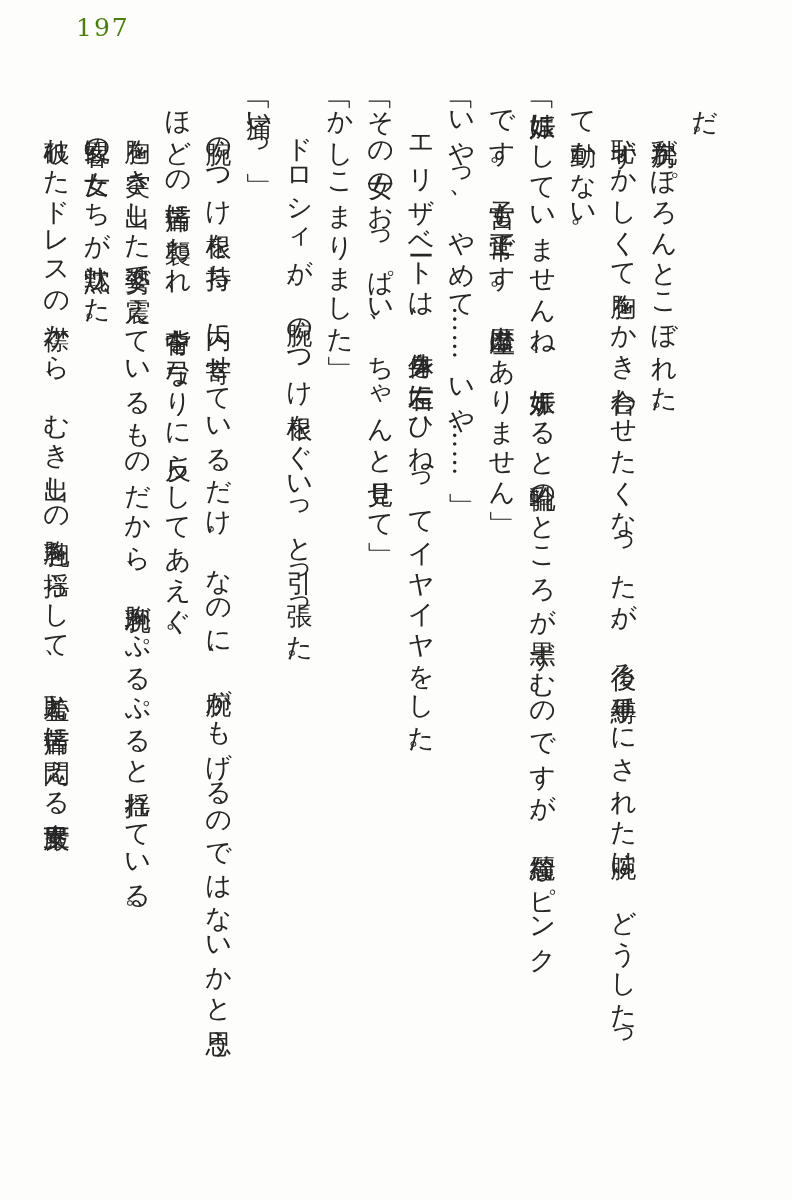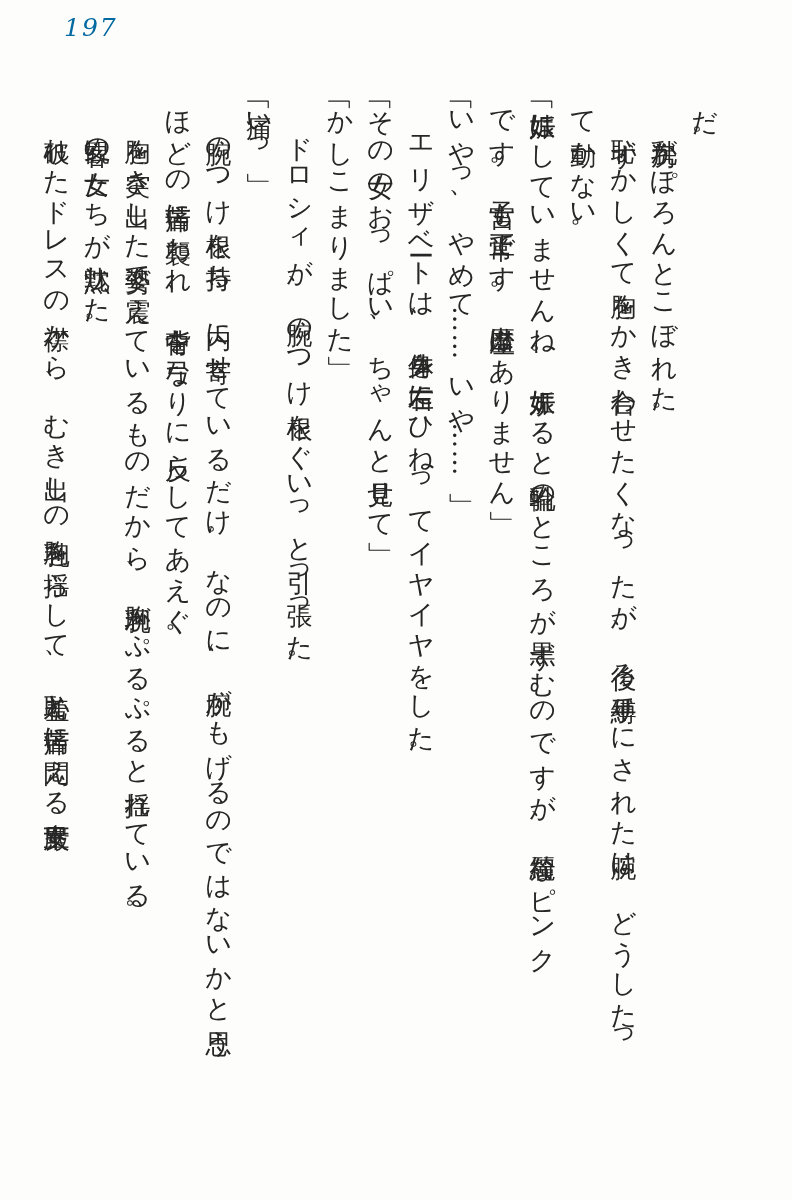--- a/index.html
+++ b/index.html
@@ -14,25 +14,24 @@
     background: #fdfdfb;
     font-family: "DejaVu Serif", "Liberation Serif", serif;
   }
   .page {
     position: absolute;
     inset: 0;
   }
   .page-number {
     position: absolute;
     top: 13px;
-    left: 64px;
+    left: 76px;
     font-size: 25px;
-    font-style: italic;
     letter-spacing: 2px;
-    color: #0369a1;
+    color: #4d7c0f;
   }
   .text-block {
     position: absolute;
     top: 92px;
     right: 67px;
     height: 1052px;
     writing-mode: vertical-rl;
     text-orientation: mixed;
     font-size: 26px;
     letter-spacing: 1.2px;

